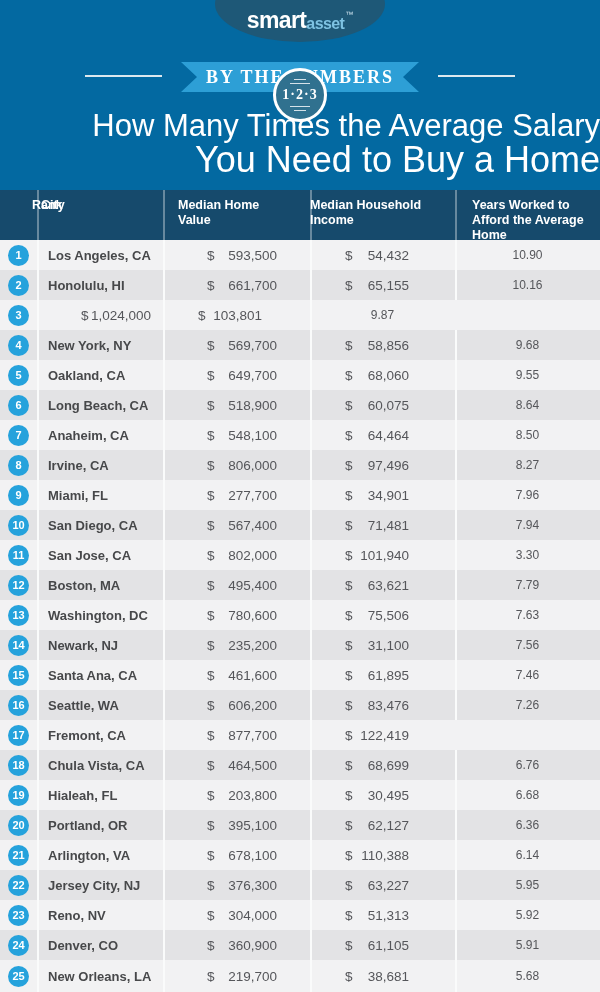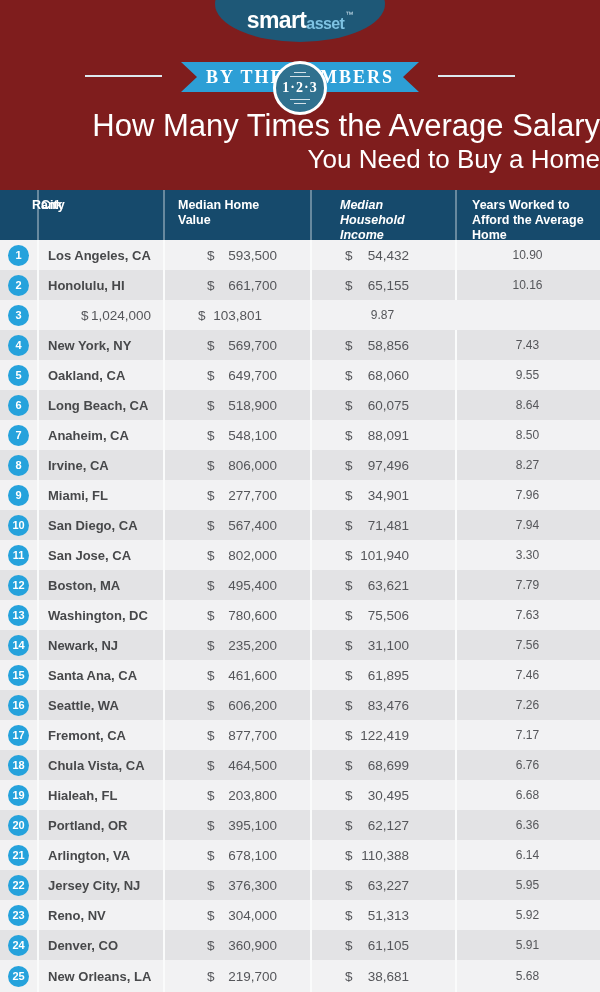--- a/index.html
+++ b/index.html
@@ -1,62 +1,62 @@
 <!DOCTYPE html>
 <html><head>
 <meta charset="utf-8">
 <style>
   * { margin:0; padding:0; box-sizing:border-box; }
   html,body { width:600px; height:992px; overflow:hidden; }
   body { font-family:"Liberation Sans", sans-serif; }
-  .page { position:relative; width:600px; height:992px; background:#7f1d1d; overflow:hidden; }
+  .page { position:relative; width:600px; height:992px; background:#0369a1; overflow:hidden; }
 
   
   .logo { position:absolute; left:215px; top:-34px; width:170px; height:76px;
           background:#1e5877; border-radius:50%;
           display:flex; align-items:flex-end; justify-content:center; padding-bottom:10px; }
   .logo-smart { color:#ffffff; font-size:23px; font-weight:bold; letter-spacing:-0.6px; line-height:1; }
   .logo-asset { color:#7ec2e2; font-size:16px; font-weight:bold; letter-spacing:-0.6px; line-height:1; }
   .logo-tm { color:#cde2ee; font-size:8px; line-height:1; margin:0 0 13px 1px; }
 
   
   .badge-row { position:absolute; top:47px; left:0; width:600px; height:58px; }
   .hline { position:absolute; top:28px; height:2px; width:77px; background:#dce8ee; }
   .hline.left { left:85px; }
   .hline.right { left:438px; }
   .ribbon { position:absolute; left:181px; top:15px; width:238px; height:30px; background:#2d9fd6;
             clip-path:polygon(0 0,100% 0,calc(100% - 16px) 50%,100% 100%,0 100%,16px 50%);
             display:flex; justify-content:space-between; align-items:center; padding:0 25px;
             color:#fff; font-family:"Liberation Serif", serif; font-weight:bold;
             font-size:18px; letter-spacing:2px; }
-  .badge-circle { position:absolute; left:273px; top:14px; width:54px; height:54px; border-radius:50%;
+  .badge-circle { position:absolute; left:273px; top:21px; width:54px; height:54px; border-radius:50%;
                   background:#30718f; border:3px solid #ffffff;
                   display:flex; flex-direction:column; align-items:center; justify-content:center;
                   gap:3px; color:#fff; }
   .rule { height:1px; background:rgba(255,255,255,.8); }
   .rule.short { width:12px; }
   .rule.long { width:20px; }
   .badge-num { font-family:"Liberation Serif", serif; font-weight:bold; font-size:14px;
                letter-spacing:1px; line-height:1; margin:1px 0; }
 
   
   .title { position:absolute; top:107px; width:600px; text-align:right; color:#ffffff; }
   .title-1 { font-size:31px; line-height:38px; font-weight:normal; }
-  .title-2 { font-size:26px; line-height:29px; font-weight:normal; }
+  .title-2 { font-size:36px; line-height:29px; font-weight:normal; }
 
   
   .thead { position:absolute; top:190px; left:0; width:600px; height:50px; background:#164a6c;
            display:grid; grid-template-columns:37px 126px 147px 145px 145px;
            color:#fff; font-size:12.5px; font-weight:bold; line-height:15px; }
   .th { padding-top:8px; }
   .th + .th { box-shadow:inset 2px 0 0 rgba(255,255,255,.35); }
   .th.c-rank { padding-left:8px;margin-left:24px; }
   .th.c-city { padding-left:4px; }
   .th.c-home { padding-left:15px; padding-right:20px; }
-  .th.c-income { padding-left:30px; padding-right:8px;font-style:italic; }
+  .th.c-income { padding-left:0; padding-right:8px; }
   .th.c-years { padding-left:17px; padding-right:10px; }
 
   .rows { position:absolute; top:240px; left:0; width:600px; }
   .row { display:grid; grid-template-columns:37px 126px 147px 145px 145px; height:30px; }
   .row:last-child { height:32px; }
   .row.odd { background:#f2f2f3; }
   .row.even { background:#e3e3e5; }
   .cell { display:flex; align-items:center; height:100%; }
   .cell + .cell { box-shadow:inset 2px 0 0 #fafbfb; }
   .cell.rank { justify-content:center; }
@@ -178,21 +178,21 @@
           <span>$</span>
           <span>569,700</span>
         </span>
       </div>
       <div class="cell income">
         <span class="money">
           <span>$</span>
           <span>58,856</span>
         </span>
       </div>
-      <div class="cell years">7.43</div>
+      <div class="cell years">9.68</div>
     </div>
 
     <div class="row odd">
       <div class="cell rank">
         <span class="badge">5</span>
       </div>
       <div class="cell city">Oakland, CA</div>
       <div class="cell home">
         <span class="money">
           <span>$</span>
@@ -235,21 +235,21 @@
       <div class="cell city">Anaheim, CA</div>
       <div class="cell home">
         <span class="money">
           <span>$</span>
           <span>548,100</span>
         </span>
       </div>
       <div class="cell income">
         <span class="money">
           <span>$</span>
-          <span>88,091</span>
+          <span>64,464</span>
         </span>
       </div>
       <div class="cell years">8.50</div>
     </div>
 
     <div class="row even">
       <div class="cell rank">
         <span class="badge">8</span>
       </div>
       <div class="cell city">Irvine, CA</div>
@@ -438,21 +438,20 @@
           <span>$</span>
           <span>877,700</span>
         </span>
       </div>
       <div class="cell income">
         <span class="money">
           <span>$</span>
           <span>122,419</span>
         </span>
       </div>
-      <div class="cell years">7.17</div>
     </div>
 
     <div class="row even">
       <div class="cell rank">
         <span class="badge">18</span>
       </div>
       <div class="cell city">Chula Vista, CA</div>
       <div class="cell home">
         <span class="money">
           <span>$</span>

